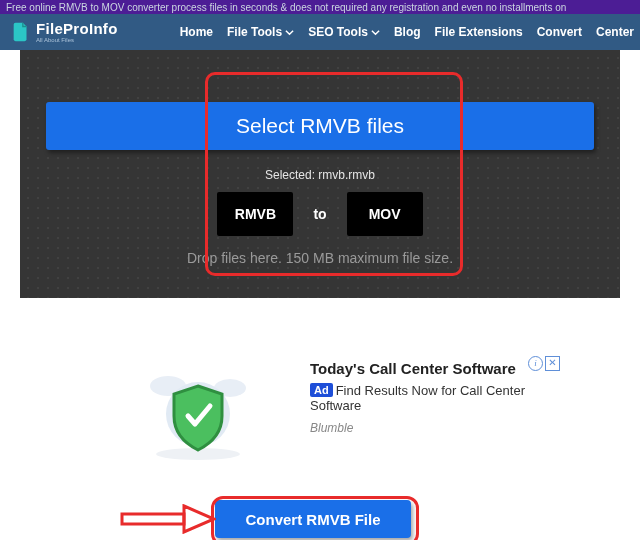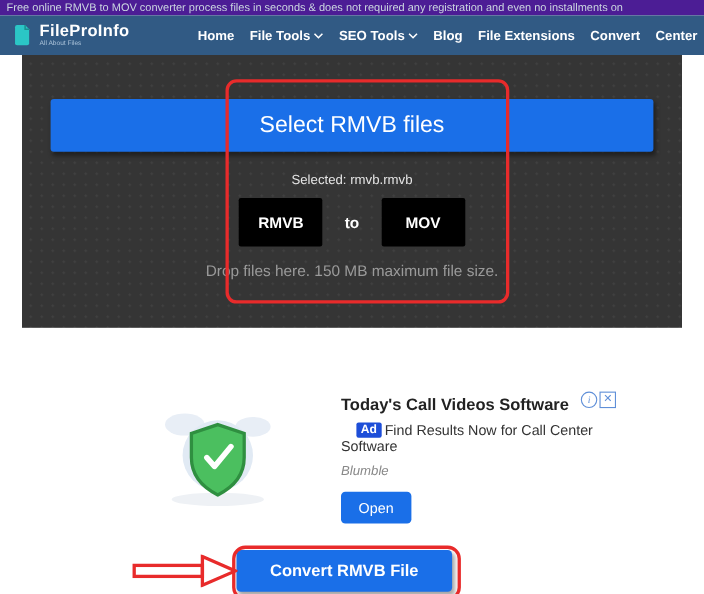--- a/index.html
+++ b/index.html
@@ -90,21 +90,21 @@
     background-image:
       radial-gradient(circle, rgba(255,255,255,0.06) 1px, transparent 1px);
     background-size: 10px 10px;
     background-position: 3px 3px;
     padding-top: 40px;
     box-sizing: border-box;
     position: relative;
   }
   .select-btn {
     display: block;
-    margin: 0 auto;
+    margin: 12px auto;
     width: 548px;
     height: 48px;
     background: #1a6fe8;
     color: #fff;
     font-size: 21px;
     font-weight: 400;
     border: none;
     border-radius: 3px;
     box-shadow: 2px 3px 4px rgba(0,0,0,0.4);
     cursor: pointer;
@@ -221,21 +221,20 @@
   .ad-badge {
     display: inline-block;
     background: #1d4ed8;
     color: #fff;
     font-size: 11px;
     font-weight: 600;
     padding: 1px 4px;
     border-radius: 2px;
     margin-right: 3px;
     vertical-align: 1px;
-    margin-left: 14px;
   }
   .ad-domain {
     font-size: 12px;
     color: #888;
     margin-top: 8px;
     font-style: italic;
   }
   .ad-open {
     margin-top: 12px;
     background: #1a6fe8;
@@ -353,26 +352,25 @@
       <path d="M60 22 L84 30 V52 C84 70 72 80 60 86 C48 80 36 70 36 52 V30 Z" fill="#4bbf5f" stroke="#2f8f40" stroke-width="3"></path>
       <path d="M50 52 l7 8 l15 -18" stroke="#fff" stroke-width="5" fill="none" stroke-linecap="round" stroke-linejoin="round"></path>
     </svg>
   </div>
 
   <div class="ad">
     <div class="ad-corner">
       <span class="ad-info">i</span>
       <span class="ad-x">✕</span>
     </div>
-    <div class="ad-title">Today's Call Videos Software</div>
+    <div class="ad-title">Today's Call Center Software</div>
     <div class="ad-line2">
       <span class="ad-badge">Ad</span><span>Find Results Now for Call Center Software</span>
     </div>
     <div class="ad-domain">Blumble</div>
-    <button class="ad-open">Open</button>
   </div>
 
   <button class="convert-btn">Convert RMVB File</button>
   <div class="redbox redbox-2"></div>
 
   <div class="arrow">
     <svg width="96" height="30" viewBox="0 0 96 30">
       <rect x="2" y="10" width="62" height="10" fill="none" stroke="#e82b2b" stroke-width="3"></rect>
       <path d="M64 2 L94 15 L64 28 Z" fill="none" stroke="#e82b2b" stroke-width="3"></path>
     </svg>

